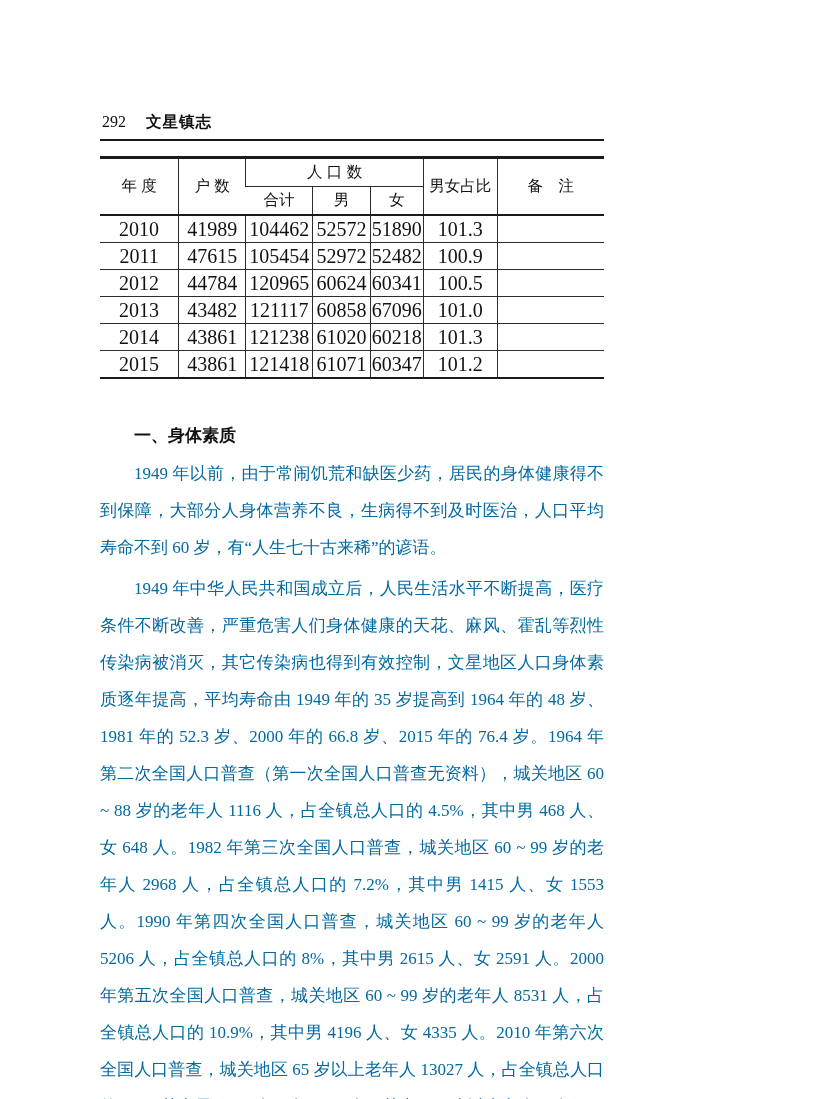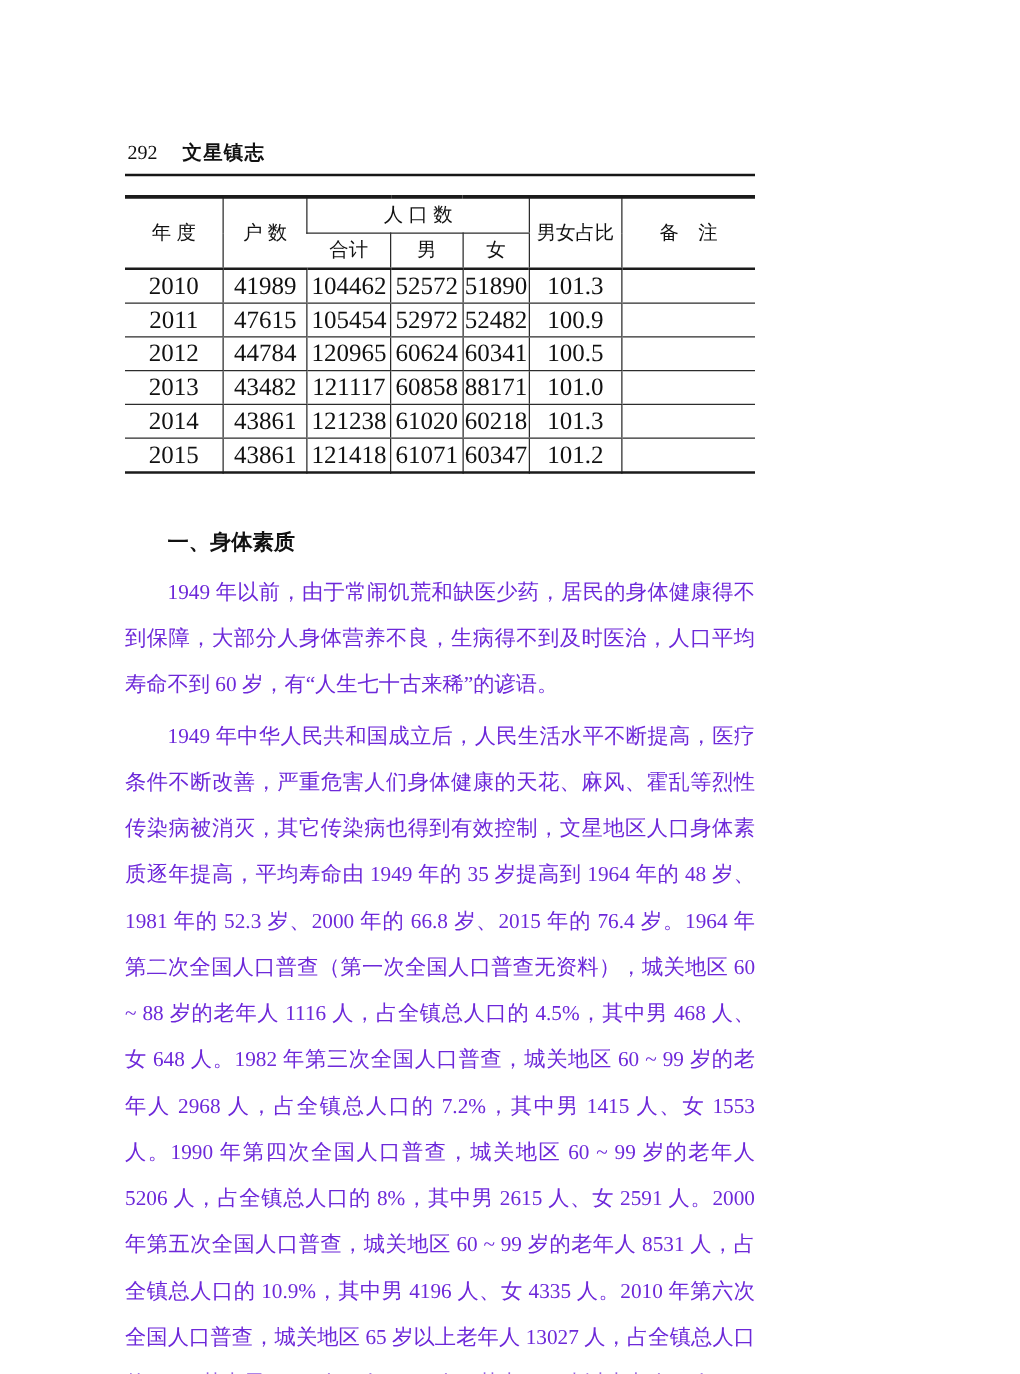--- a/index.html
+++ b/index.html
@@ -77,34 +77,34 @@
     letter-spacing: 3px;
     font-family: "Liberation Serif", "DejaVu Serif", serif;
   }
 
   
   .subsection-title {
     margin: 42px 0 0 0;
     text-indent: 2em;
     font-size: 17px;
     font-weight: bold;
-    font-family: Liberation Mono, monospace;
+    font-family: Liberation Serif, serif;
     line-height: 30px;
   }
 
   
   .body-para {
     margin: 4px 0 0 0;
     font-size: 17px;
     line-height: 37px;
     text-indent: 2em;
     text-align: justify;
     text-justify: inter-ideograph;
     font-family: "Liberation Serif", "DejaVu Serif", serif;
-    color: #6d28d9;
+    color: #0369a1;
   }
 </style>
 </head>
 <body>
 
 <div class="page">
 
   <div class="running-head">
     <span class="pageno">292</span>
     <span class="booktitle">文星镇志</span>
@@ -160,21 +160,21 @@
         <td>60624</td>
         <td>60341</td>
         <td>100.5</td>
         <td></td>
       </tr>
       <tr>
         <td>2013</td>
         <td>43482</td>
         <td>121117</td>
         <td>60858</td>
-        <td>88171</td>
+        <td>67096</td>
         <td>101.0</td>
         <td></td>
       </tr>
       <tr>
         <td>2014</td>
         <td>43861</td>
         <td>121238</td>
         <td>61020</td>
         <td>60218</td>
         <td>101.3</td>

